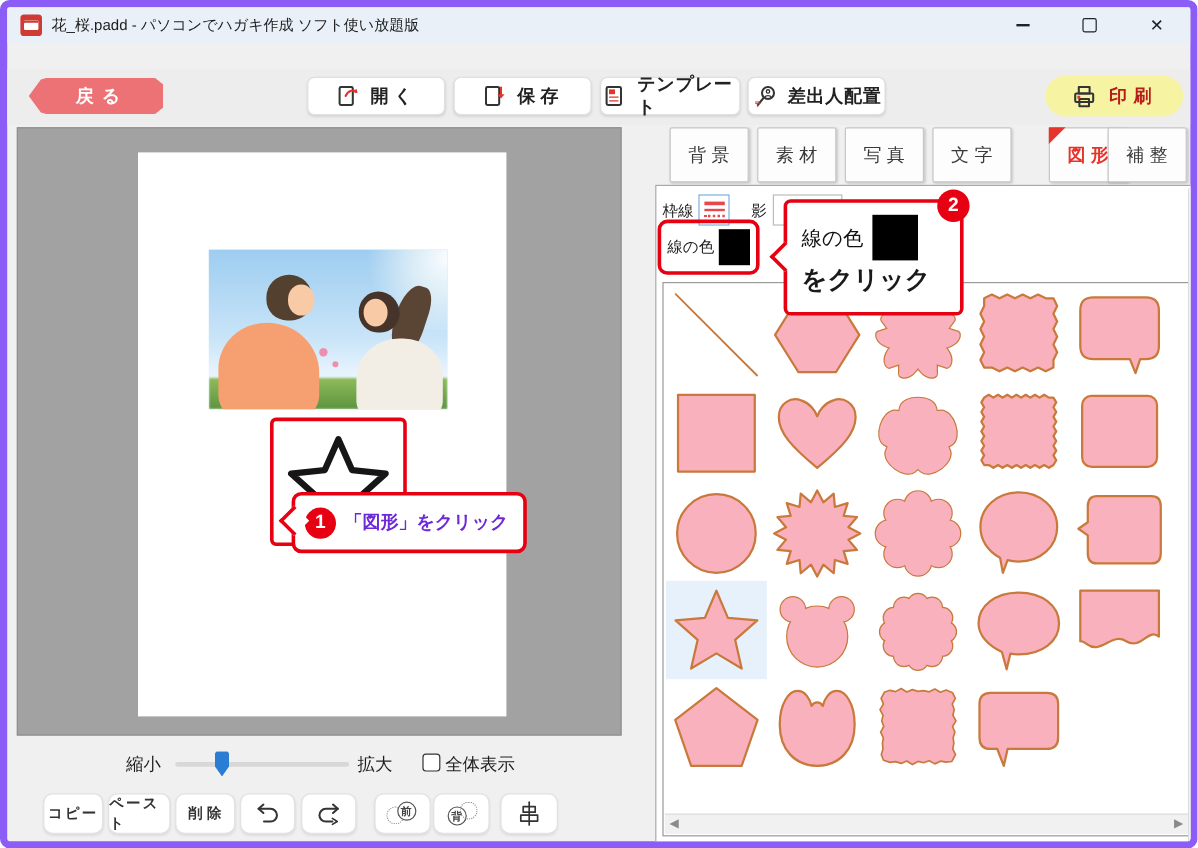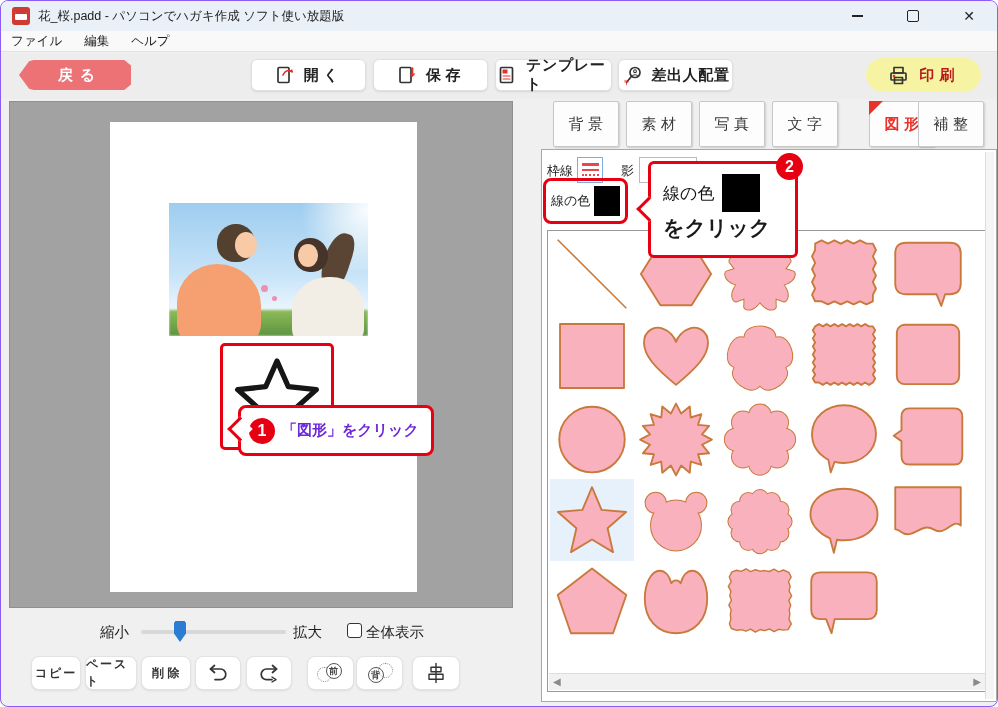--- a/index.html
+++ b/index.html
@@ -1,16 +1,16 @@
 <!DOCTYPE html>
 <html><head>
 <meta charset="utf-8">
 <style>
   html,body{margin:0;padding:0;background:#fff;font-family:"Liberation Sans","DejaVu Sans",sans-serif;}
-  .window{position:relative;width:998px;height:707px;background:#f0f0f0;border:1px solid #8b5cf6;border-radius:8px;overflow:hidden;box-sizing:border-box;}
+  .window{position:relative;width:998px;height:707px;background:#f0f0f0;border:6px solid #8b5cf6;border-radius:8px;overflow:hidden;box-sizing:border-box;}
   
   .titlebar{position:absolute;left:0;top:0;width:100%;height:30px;background:#e9f0f8;display:flex;align-items:center;}
   .appicon{width:18px;height:18px;margin-left:11px;background:#cf3a33;border-radius:3px;position:relative;flex:none;}
   .appicon::after{content:"";position:absolute;left:3px;top:5px;width:12px;height:8px;background:#fff;border-radius:1px;box-shadow:inset 0 2px 0 #cf3a33;}
   .title-text{margin-left:8px;font-size:12.5px;color:#1d1d1d;}
   .win-btns{margin-left:auto;display:flex;height:100%;}
   .win-btn{width:56px;height:100%;display:flex;align-items:center;justify-content:center;color:#222;}
   .wb-min{width:11px;height:1.4px;background:#222;}
   .wb-max{width:10px;height:10px;border:1.3px solid #222;border-radius:2px;}
   .wb-close{font-size:14px;line-height:1;}
@@ -123,25 +123,20 @@
         </div>
       <div class="win-btn">
           <div class="wb-max"></div>
         </div>
       <div class="win-btn">
           <span class="wb-close">✕</span>
         </div>
     </div>
   </div>
 
-  <div class="menubar">
-    <span class="menu-item">ファイル</span>
-    <span class="menu-item">編集</span>
-    <span class="menu-item">ヘルプ</span>
-  </div>
 
   <div class="toolbar">
     <div class="back-btn">戻る</div>
 
     <div class="tb-btn tb-save">
       <svg class="tb-ic" viewBox="0 0 22 22">
         <rect class="ico" x="4" y="3.5" width="11" height="15" rx="1.2"></rect>
         <path class="ico-r" d="M16.5 4 V10"></path>
         <path class="ico-rf" d="M16.5 13 L13.5 9.5 L19.5 9.5 Z"></path>
       </svg>

